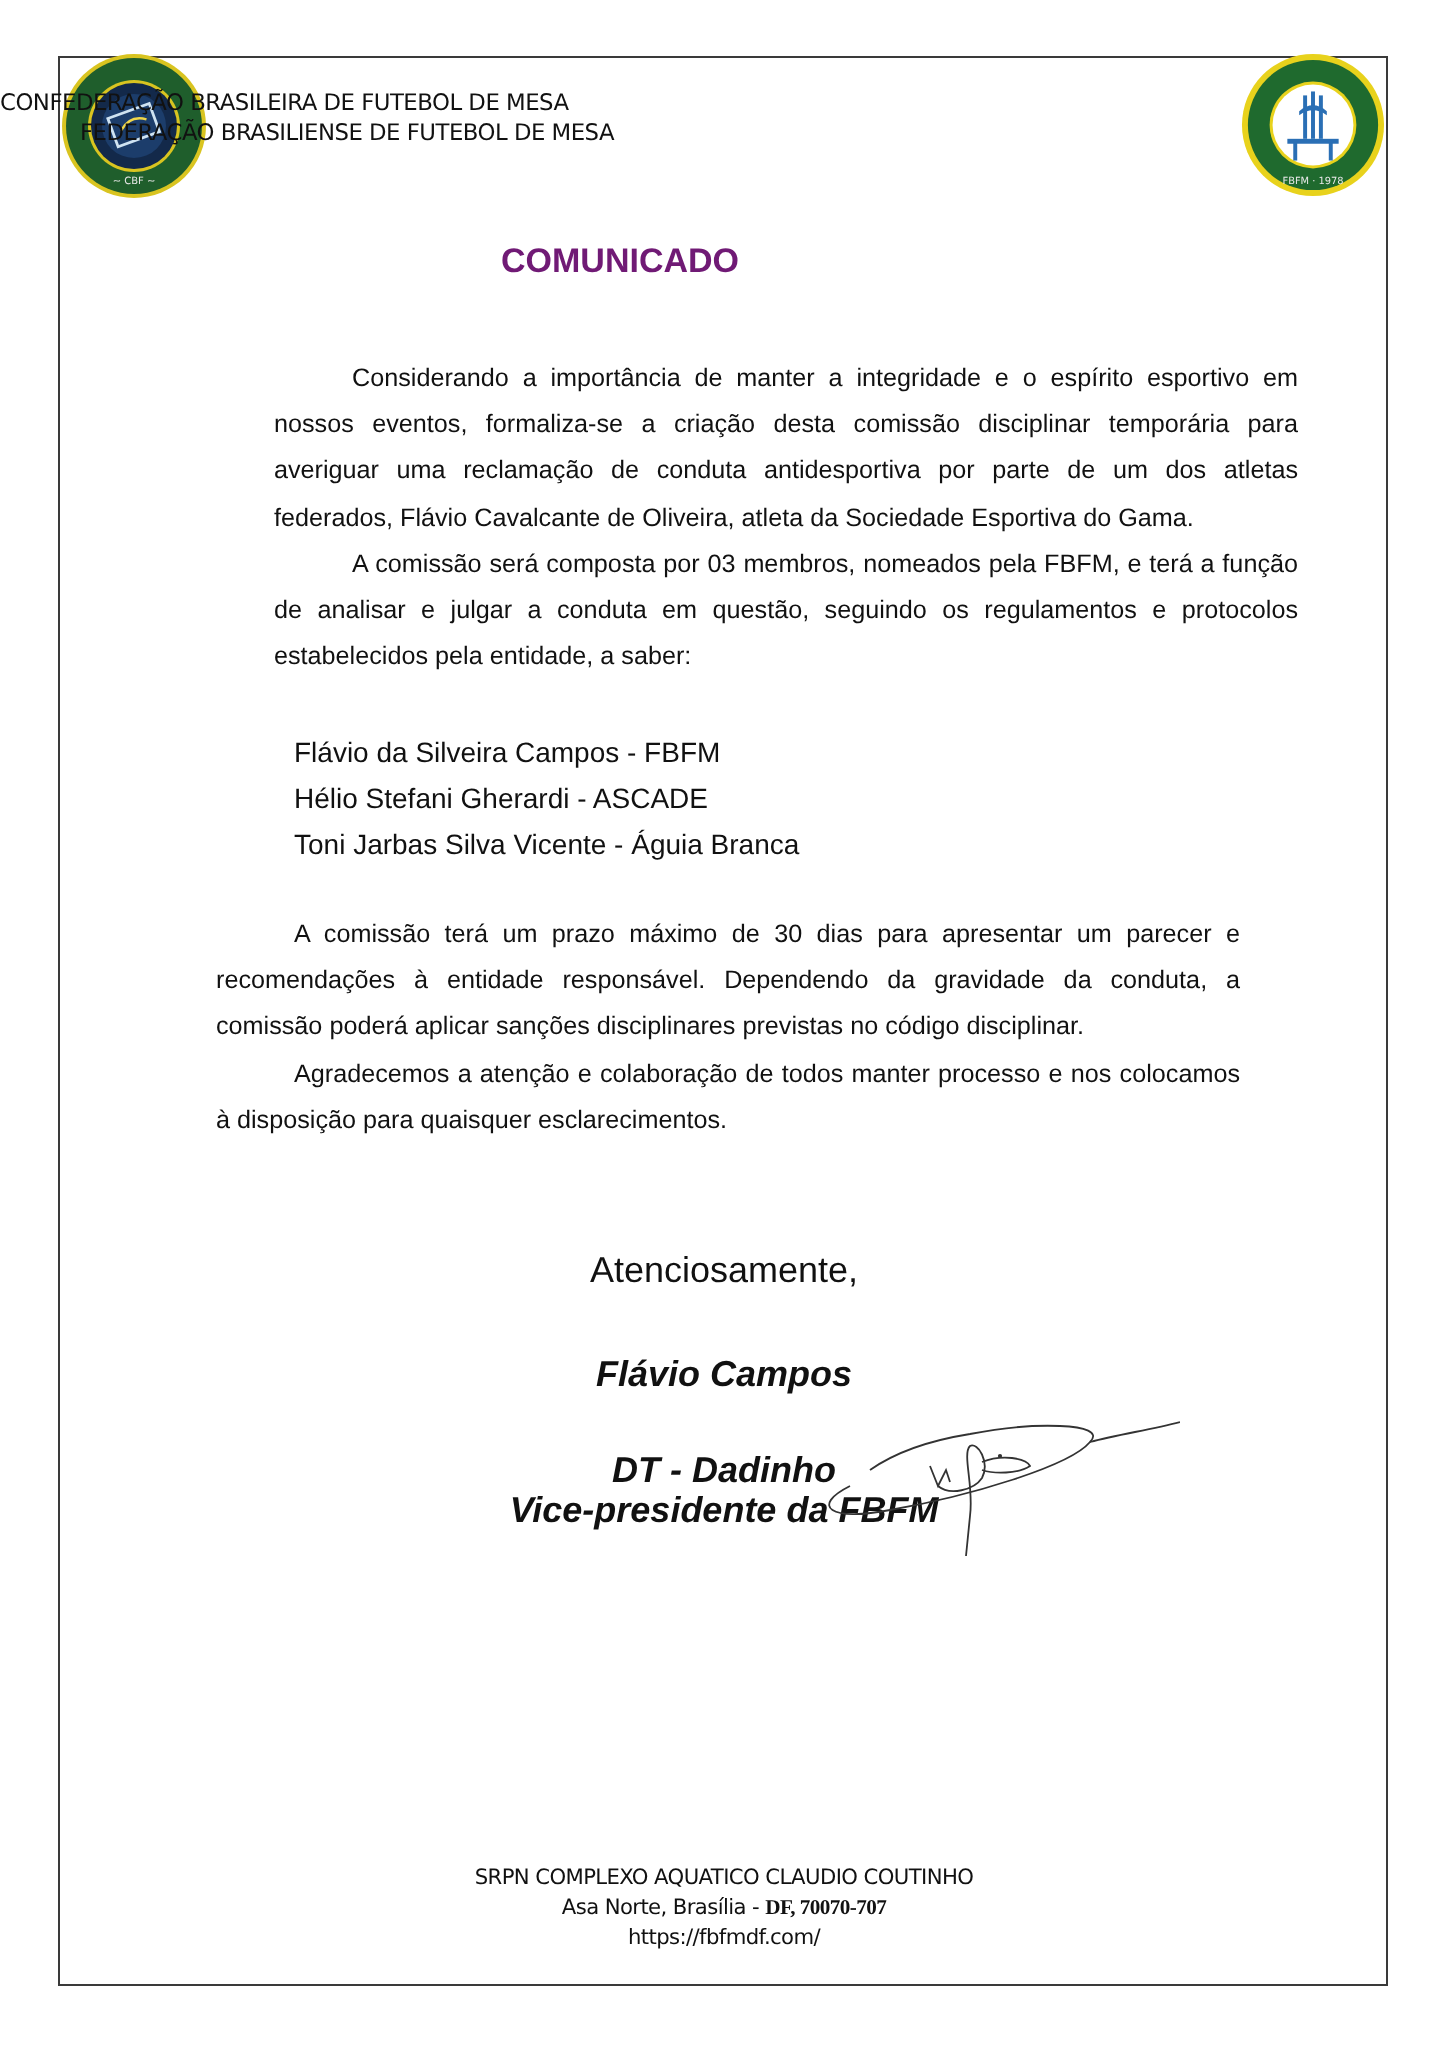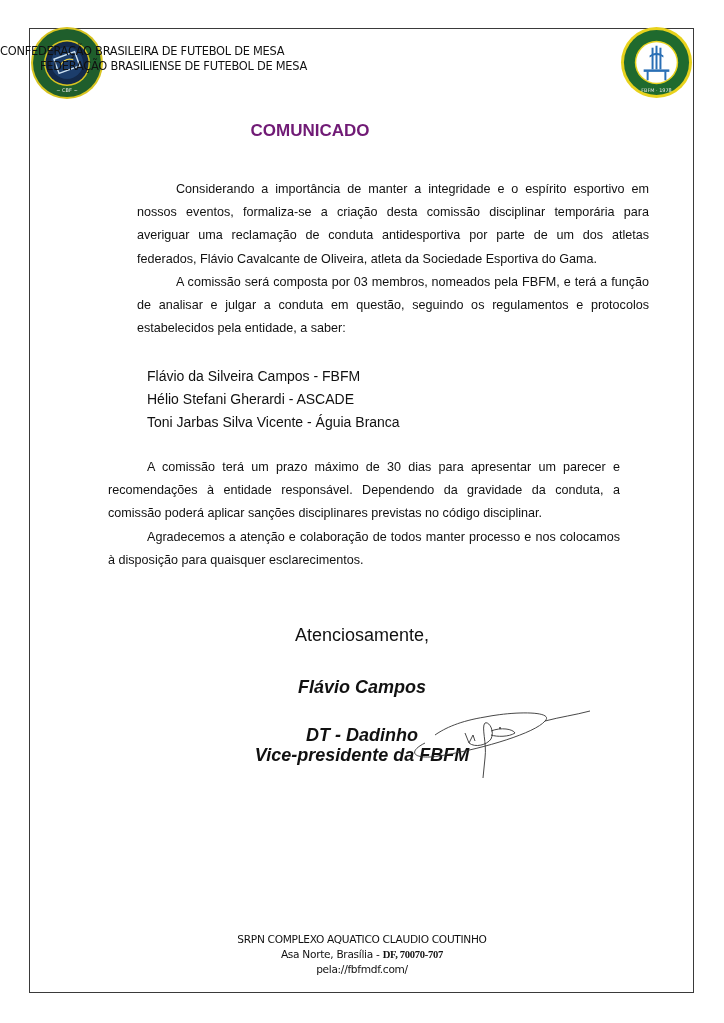--- a/index.html
+++ b/index.html
@@ -124,13 +124,13 @@
     <path d="M64 40 C70 45, 82 42, 86 36 C90 28, 84 18, 80 20 C76 24, 82 40, 80 55 L78 75"></path>
     <path d="M86 28 C96 24, 108 26, 110 30 C104 34, 92 34, 86 32"></path>
     <circle cx="95" cy="25" r="0.6" fill="#333"></circle>
   </g>
 </svg>
 
 <div class="footer-line f1">SRPN COMPLEXO AQUATICO CLAUDIO COUTINHO</div>
 <div class="footer-line f2">
   <span>Asa Norte, Brasília - </span><span class="bold">DF, 70070-707</span>
 </div>
-<div class="footer-line f3">pela://fbfmdf.com/</div>
+<div class="footer-line f3">https://fbfmdf.com/</div>
 
 </body></html>

